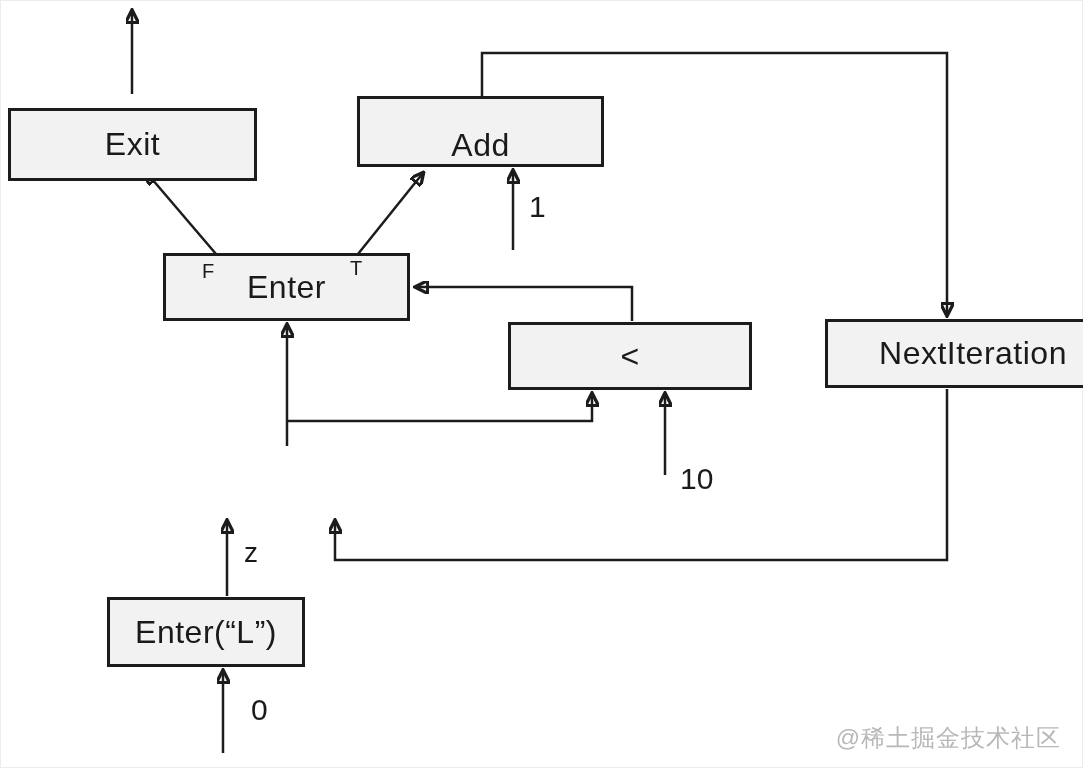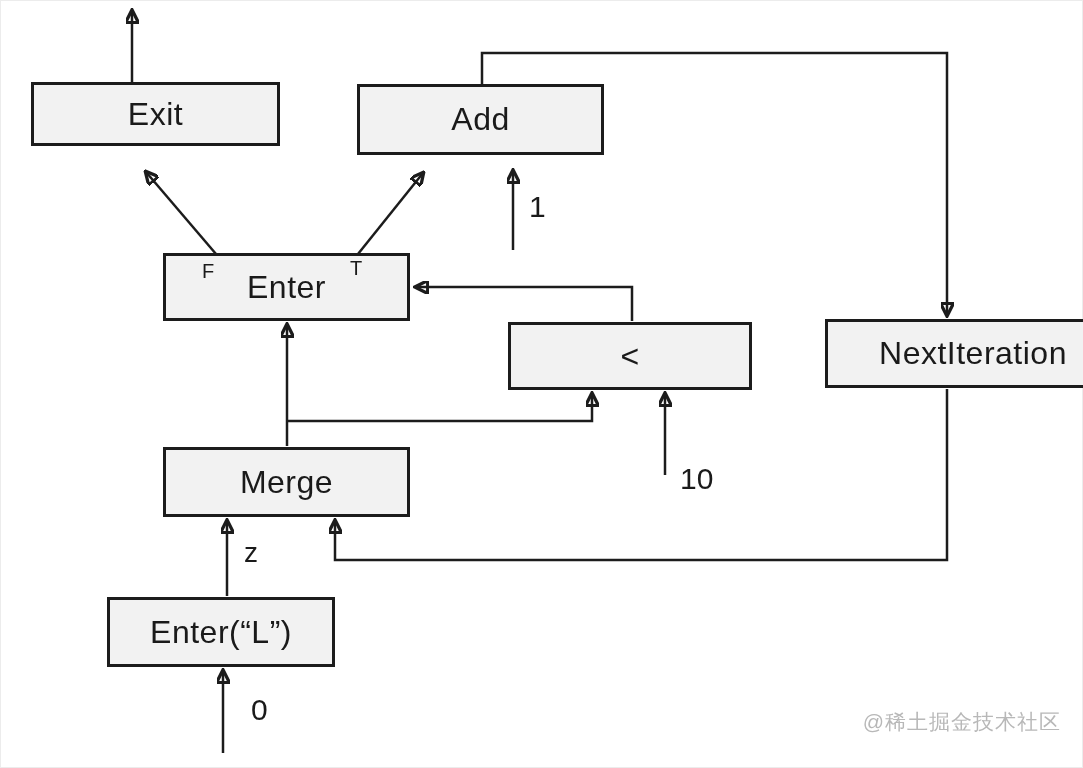--- a/index.html
+++ b/index.html
@@ -49,22 +49,22 @@
   .port-f { left: 36px; top: 4px; }
   .port-t { left: 184px; top: 1px; }
   .edge-label {
     position: absolute;
     font-size: 30px;
     color: #1a1a1a;
   }
   .watermark {
     position: absolute;
     right: 22px;
-    bottom: 32px;
-    font-size: 21px;
+    bottom: 14px;
+    font-size: 24px;
     color: #b8b8b8;
     letter-spacing: 1px;
   }
 </style>
 </head>
 <body>
 
 <div class="stage">
 
   <svg class="edges" viewBox="0 0 1083 768" xmlns="http://www.w3.org/2000/svg">
@@ -80,47 +80,44 @@
     <path d="M482 96 L482 53 L947 53 L947 315" marker-end="url(#arrow)"></path>
     <path d="M632 321 L632 287 L416 287" marker-end="url(#arrow)"></path>
     <path d="M287 446 L287 325" marker-end="url(#arrow)"></path>
     <path d="M288 421 L592 421 L592 394" marker-end="url(#arrow)"></path>
     <path d="M665 475 L665 394" marker-end="url(#arrow)"></path>
     <path d="M947 389 L947 560 L335 560 L335 521" marker-end="url(#arrow)"></path>
     <path d="M227 596 L227 521" marker-end="url(#arrow)"></path>
     <path d="M223 753 L223 671" marker-end="url(#arrow)"></path>
   </svg>
 
-  <div class="node" style="left:8px; top:82px; width:249px; height:64px;margin-left:23px;">
+  <div class="node" style="left:8px; top:108px; width:249px; height:73px;">
     <span>Exit</span>
   </div>
 
-  <div class="node" style="left:357px; top:84px; width:247px; height:71px;">
+  <div class="node" style="left:357px; top:96px; width:247px; height:71px;align-items:flex-end;">
     <span>Add</span>
   </div>
 
   <div class="node" style="left:163px; top:253px; width:247px; height:68px;">
     <span class="port port-f">F</span>
     <span>Enter</span>
     <span class="port port-t">T</span>
   </div>
 
   <div class="node" style="left:508px; top:322px; width:244px; height:68px;">
     <span>&lt;</span>
   </div>
 
   <div class="node" style="left:825px; top:319px; width:296px; height:69px;">
     <span>NextIteration</span>
   </div>
 
-  <div class="node" style="left:163px; top:447px; width:247px; height:70px;">
-    <span>Merge</span>
-  </div>
 
-  <div class="node" style="left:107px; top:597px; width:228px; height:70px;">
+  <div class="node" style="left:107px; top:597px; width:198px; height:70px;">
     <span>Enter(“L”)</span>
   </div>
 
   <span class="edge-label" style="left:529px; top:190px;">1</span>
 
   <span class="edge-label" style="left:680px; top:418px;margin-top:44px;">10</span>
 
   <span class="edge-label" style="left:244px; top:537px; font-size:28px;">z</span>
 
   <span class="edge-label" style="left:251px; top:693px;">0</span>

